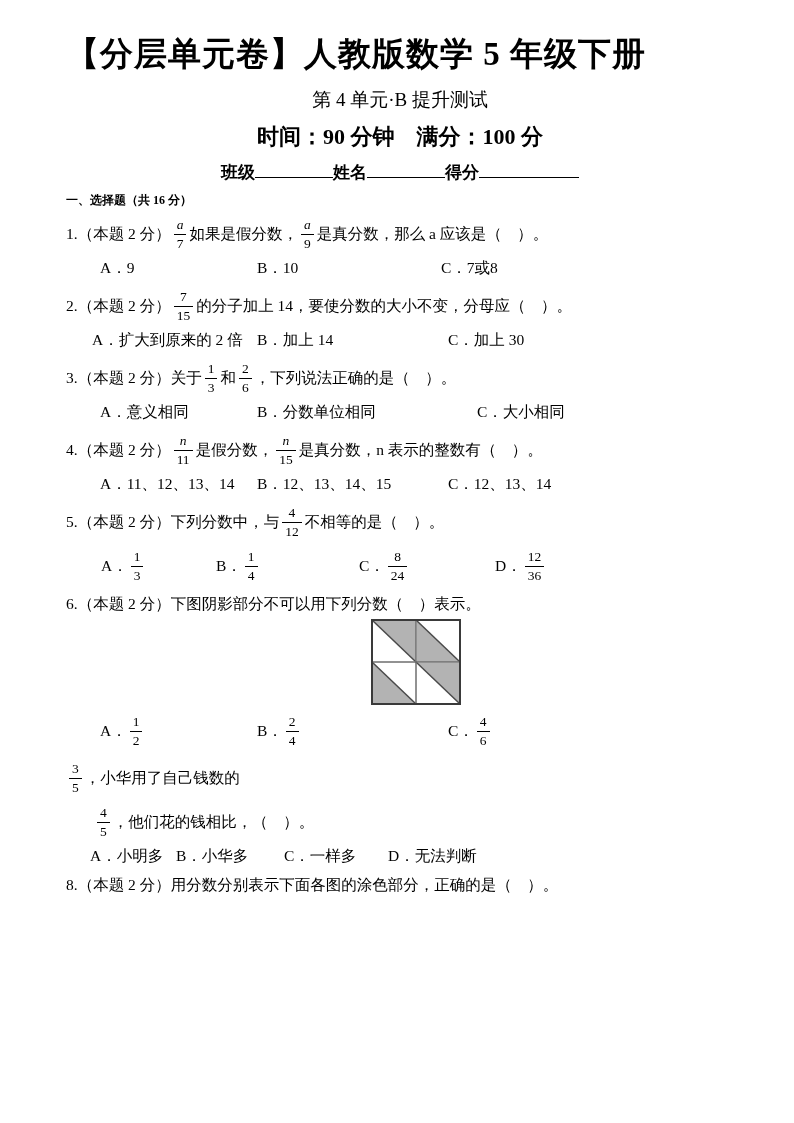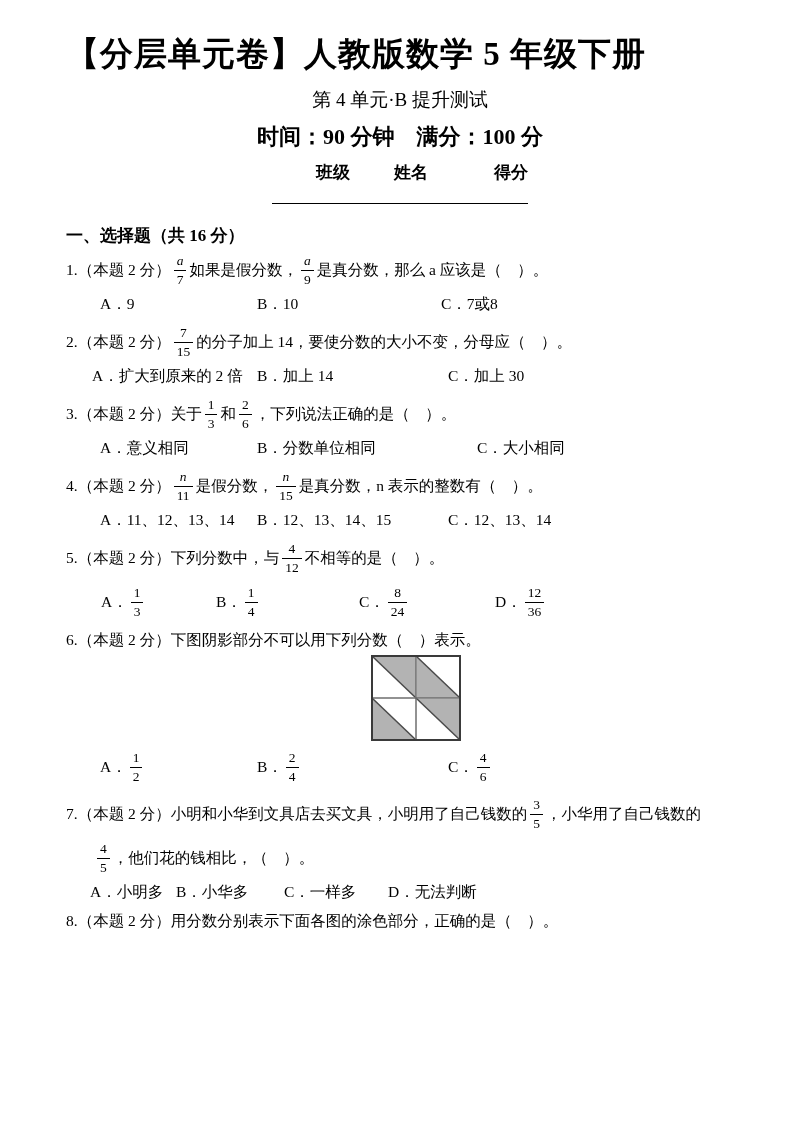--- a/index.html
+++ b/index.html
@@ -6,25 +6,25 @@
   body{
     width:794px;height:1123px;background:#ffffff;color:#000000;
     font-family:"Liberation Serif","DejaVu Serif",serif;
     overflow:hidden;
   }
   .page{padding:0 60px 0 66px;}
   .title{padding-top:38px;text-align:left;font-size:33px;font-weight:700;line-height:32px;letter-spacing:1px;}
   .subtitle{margin-top:18px;text-align:center;font-size:19px;font-weight:500;line-height:24px;}
   .meta{margin-top:13px;text-align:center;font-size:22px;font-weight:700;line-height:24px;white-space:pre;}
   .fields{margin-top:11px;text-align:center;font-size:17px;font-weight:700;line-height:26px;}
-  .fld{display:inline-flex;align-items:flex-end;flex-direction:column;}
+  .fld{display:inline-flex;align-items:flex-start;}
   .fline{display:inline-block;height:17px;border-bottom:1px solid #000;}
   .fld:nth-child(1) .fline,.fld:nth-child(2) .fline{width:78px;}
   .fld:nth-child(3) .fline{width:100px;}
-  .section{margin-top:20px;font-size:17px;font-weight:700;line-height:24px;}
+  .section{margin-top:2px;font-size:12px;font-weight:700;line-height:24px;}
   .q{margin-bottom:3px;}
   .qline{display:flex;align-items:center;font-size:15.5px;line-height:26px;min-height:26px;}
   .qline.tall{min-height:44px;}
   .run{white-space:pre;}
   .opts{position:relative;height:25px;font-size:15.5px;}
   .opts.tall{height:44px;}
   .opt{position:absolute;top:0;height:100%;display:inline-flex;align-items:center;white-space:pre;}
   .frac{display:inline-flex;flex-direction:column;align-items:center;line-height:1;margin:0 3px;font-size:13.5px;}
   .frac .n{padding:0 3px 2px;}
   .frac .d{border-top:1px solid #000;padding:2px 3px 0;}
@@ -163,21 +163,20 @@
             <rect x="1" y="1" width="88" height="84" fill="none" stroke="#3a3a3a" stroke-width="2"></rect>
           </svg></div>
         <div class="opts tall">
           <span class="opt" style="left: 34px;"><span class="run">A．</span><span class="frac"><span class="n">1</span><span class="d">2</span></span></span>
           <span class="opt" style="left: 191px;"><span class="run">B．</span><span class="frac"><span class="n">2</span><span class="d">4</span></span></span>
           <span class="opt" style="left: 382px;"><span class="run">C．</span><span class="frac"><span class="n">4</span><span class="d">6</span></span></span>
         </div>
       </div>
       <div class="q">
         <div class="qline tall">
-          <span class="run">7.（本题 2 分）小明和小华到文具店去买文具，小明用了自己钱数的</span>
           <span class="frac">
             <span class="n">3</span>
             <span class="d">5</span>
           </span>
           <span class="run">，小华用了自己钱数的</span>
         </div>
         <div class="qline tall" style="padding-left: 28px;">
           <span class="frac">
             <span class="n">4</span>
             <span class="d">5</span>

